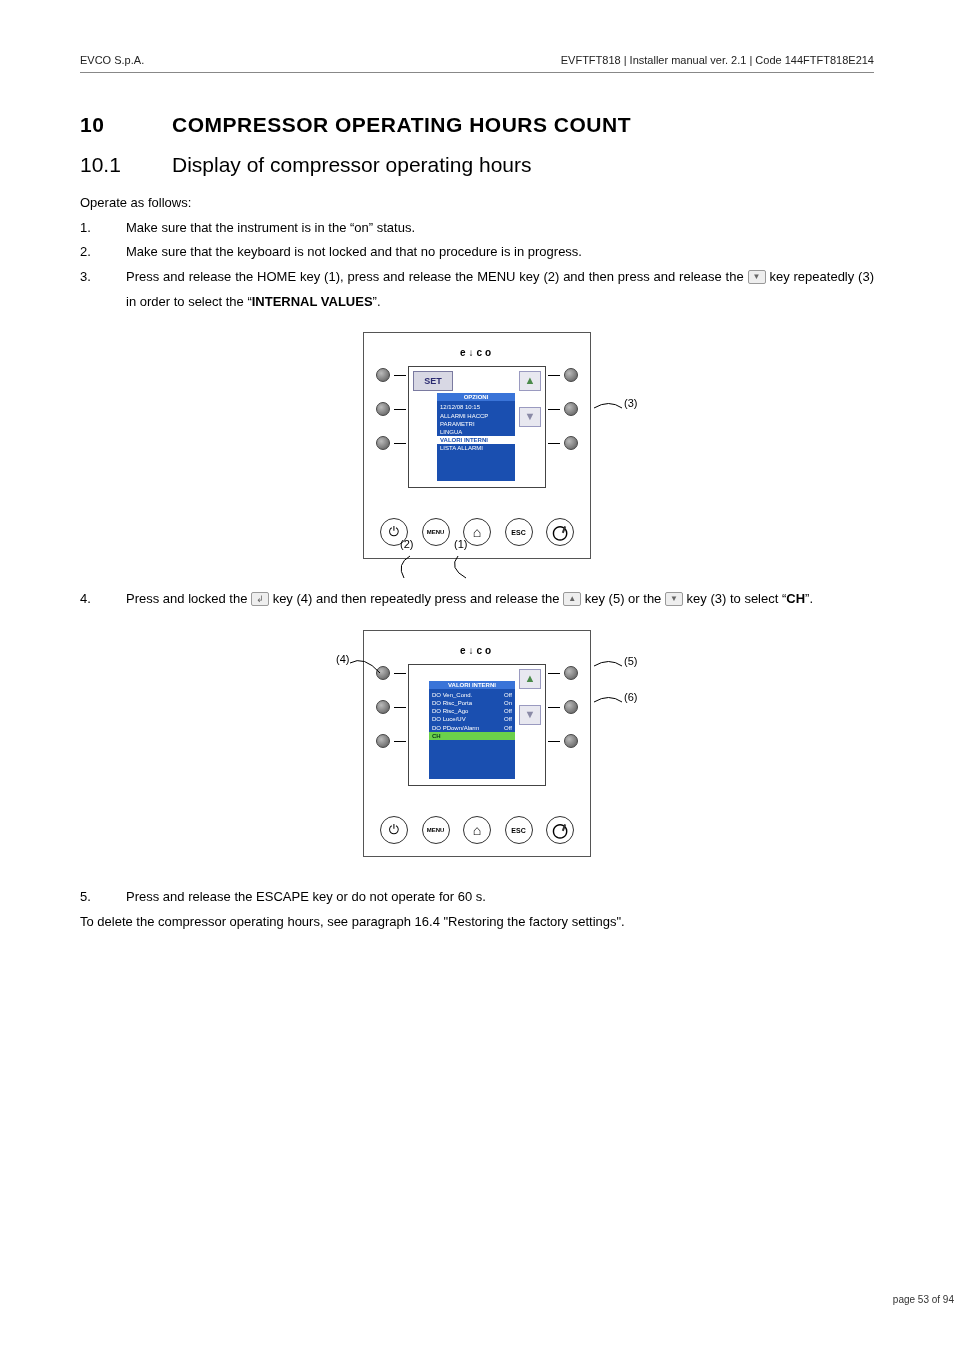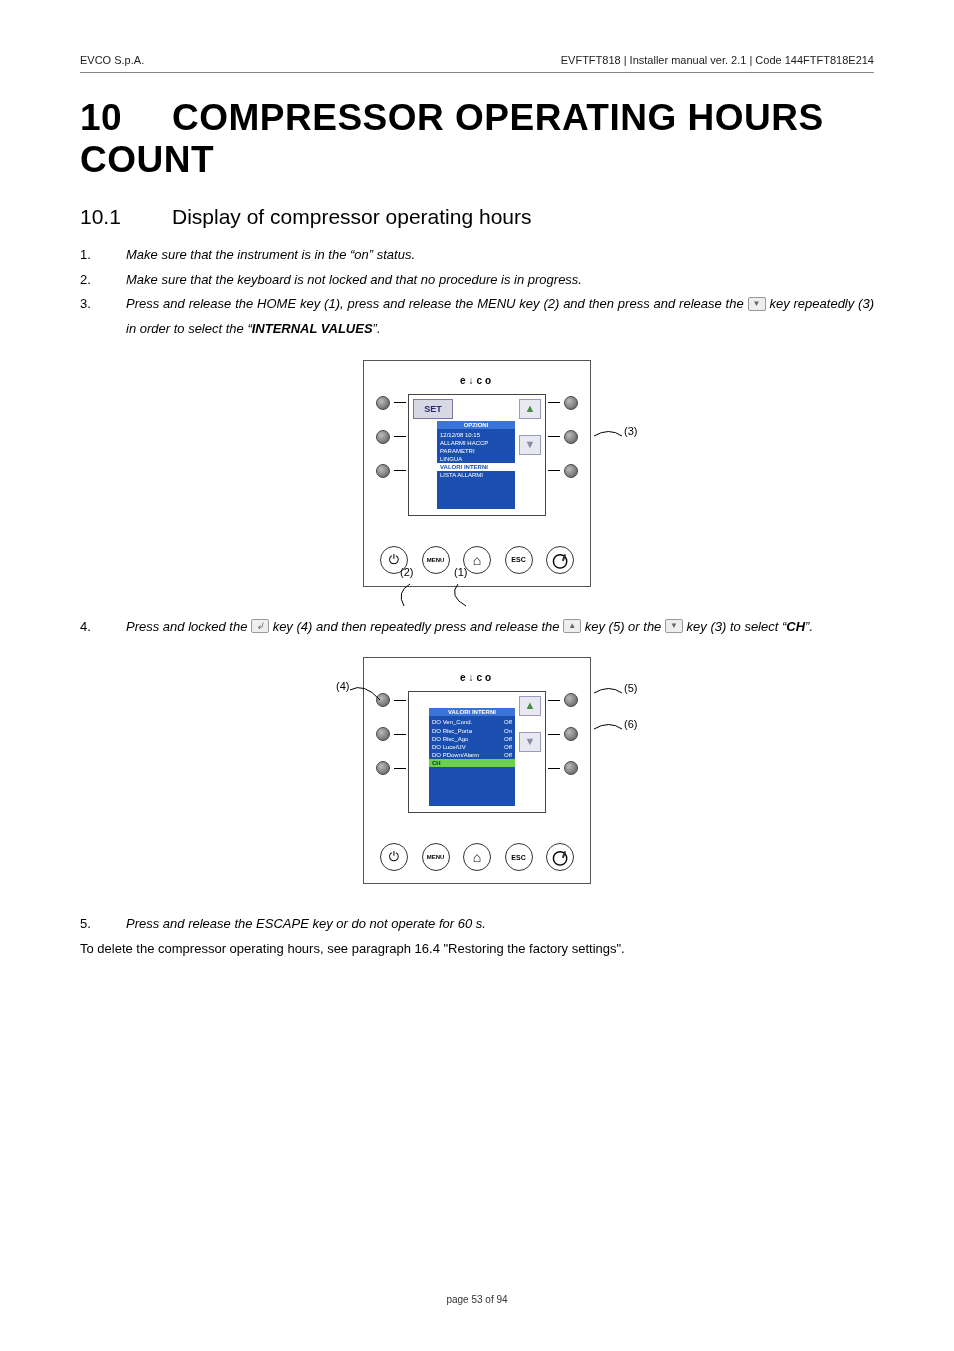--- a/index.html
+++ b/index.html
@@ -17,39 +17,39 @@
     padding: 54px 80px 0 80px;
     box-sizing: border-box;
   }
   .hdr {
     display: flex;
     justify-content: space-between;
     font-size: 11px;
     color: #222;
     border-bottom: 1px solid #888;
     padding-bottom: 6px;
-    margin-bottom: 24px;
+    margin-bottom: 40px;
   }
   h1.chapter {
-    font-size: 37px;
+    font-size: 21px;
     font-weight: 700;
-    margin: 0 0 24px 0;
+    margin: 0 0 16px 0;
     letter-spacing: 0.5px;
   }
   h1.chapter .num { display: inline-block; width: 92px; }
   h2.section {
     font-size: 21px;
     font-weight: 400;
     margin: 6px 0 14px 0;
   }
   h2.section .num { display: inline-block; width: 92px; }
   .body, .ol-row, .after { font-size: 13px; line-height: 1.9; }
   .ol-row { display: flex; }
   .ol-num { width: 46px; flex: 0 0 46px; }
-  .ol-txt { flex: 1; text-align: justify; font-style: italic; }
+  .ol-txt { flex: 1; text-align: justify; }
   .inline-key {
     display: inline-block;
     width: 16px; height: 12px;
     border: 1px solid #999;
     border-radius: 2px;
     background: #eee;
     vertical-align: middle;
     position: relative;
     top: -1px;
     font-size: 8px;
@@ -138,40 +138,41 @@
   .hwbtn.onoff { position:relative; }
   .hwbtn.onoff::after { content:""; position:absolute; width:1.5px; height:7px; background:#333; top:7px; right:9px; transform:rotate(20deg); }
 
   
   .callout { position:absolute; font-size:11px; }
   .callout .lbl { position:absolute; white-space:nowrap; }
   .callout svg { position:absolute; overflow:visible; }
 
   .footer {
     position:absolute; bottom:46px; left:0; right:0;
-    text-align:center; font-size:10px; color:#333;
+    text-align:right; font-size:10px; color:#333;
   }
 </style>
 </head>
 <body>
 
 <div class="page">
   <div class="hdr">
     <span>EVCO S.p.A.</span>
     <span>EVFTFT818 | Installer manual ver. 2.1 | Code 144FTFT818E214</span>
   </div>
 
   <h1 class="chapter">
     <span class="num">10</span><span>COMPRESSOR OPERATING HOURS COUNT</span>
   </h1>
 
   <h2 class="section">
     <span class="num">10.1</span><span>Display of compressor operating hours</span>
   </h2>
 
+  <div class="body">Operate as follows:</div>
 
   <div class="ol-row">
     <div class="ol-num">1.</div>
     <div class="ol-txt">Make sure that the instrument is in the “on” status.</div>
   </div>
   <div class="ol-row">
     <div class="ol-num">2.</div>
     <div class="ol-txt">Make sure that the keyboard is not locked and that no procedure is in progress.</div>
   </div>
   <div class="ol-row">

